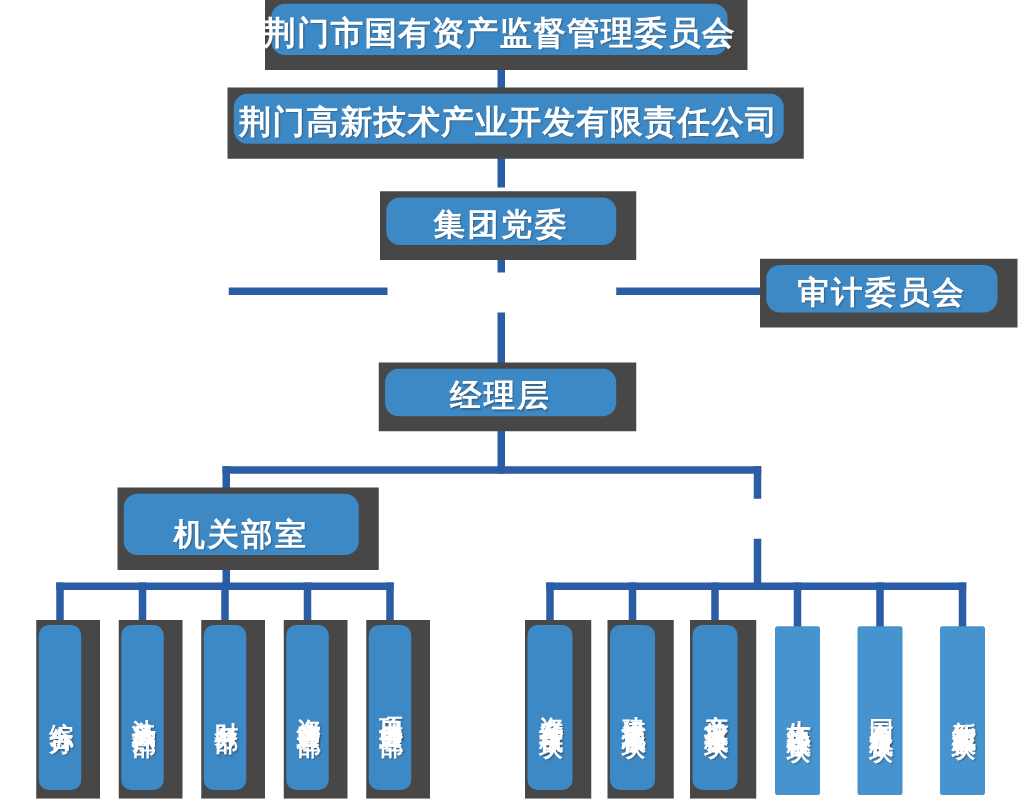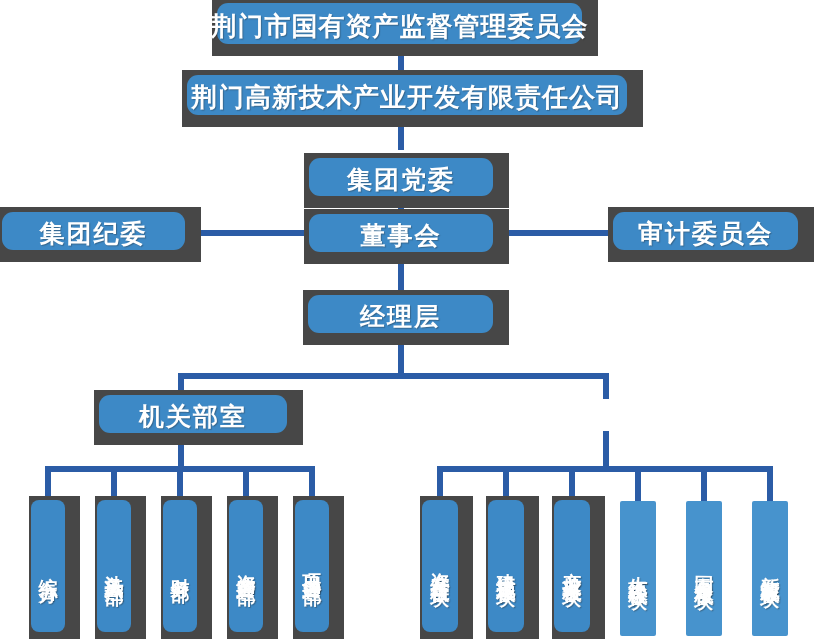--- a/index.html
+++ b/index.html
@@ -68,45 +68,33 @@
       <div class="box">
         <span>荆门高新技术产业开发有限责任公司</span>
       </div>
     </div>
     <div class="node h" style="left: 309px; top: 158px; width: 184px; height: 38px;">
       <div class="shadow"></div>
       <div class="box">
         <span>集团党委</span>
       </div>
     </div>
-    <div class="node h" style="left: 2px; top: 212px; width: 183px; height: 38px;">
-      <div class="shadow"></div>
-      <div class="box">
-        <span>集团纪委</span>
-      </div>
-    </div>
-    <div class="node h" style="left: 309px; top: 214px; width: 184px; height: 38px;">
-      <div class="shadow"></div>
-      <div class="box">
-        <span>董事会</span>
-      </div>
-    </div>
     <div class="node h" style="left: 613px; top: 212px; width: 185px; height: 38px;">
       <div class="shadow"></div>
       <div class="box">
         <span>审计委员会</span>
       </div>
     </div>
     <div class="node h" style="left: 308px; top: 295px; width: 185px; height: 38px;">
       <div class="shadow"></div>
       <div class="box">
         <span>经理层</span>
       </div>
     </div>
-    <div class="node h" style="left: 99px; top: 395px; width: 188px; height: 38px;">
+    <div class="node h" style="left: 99px; top: 395px; width: 188px; height: 49px;">
       <div class="shadow"></div>
       <div class="box">
         <span>机关部室</span>
       </div>
     </div>
     <div class="node v" style="left: 31px; top: 500px; width: 34px; height: 132px;">
       <div class="shadow"></div>
       <div class="box">
         <span>综合办</span>
       </div>

